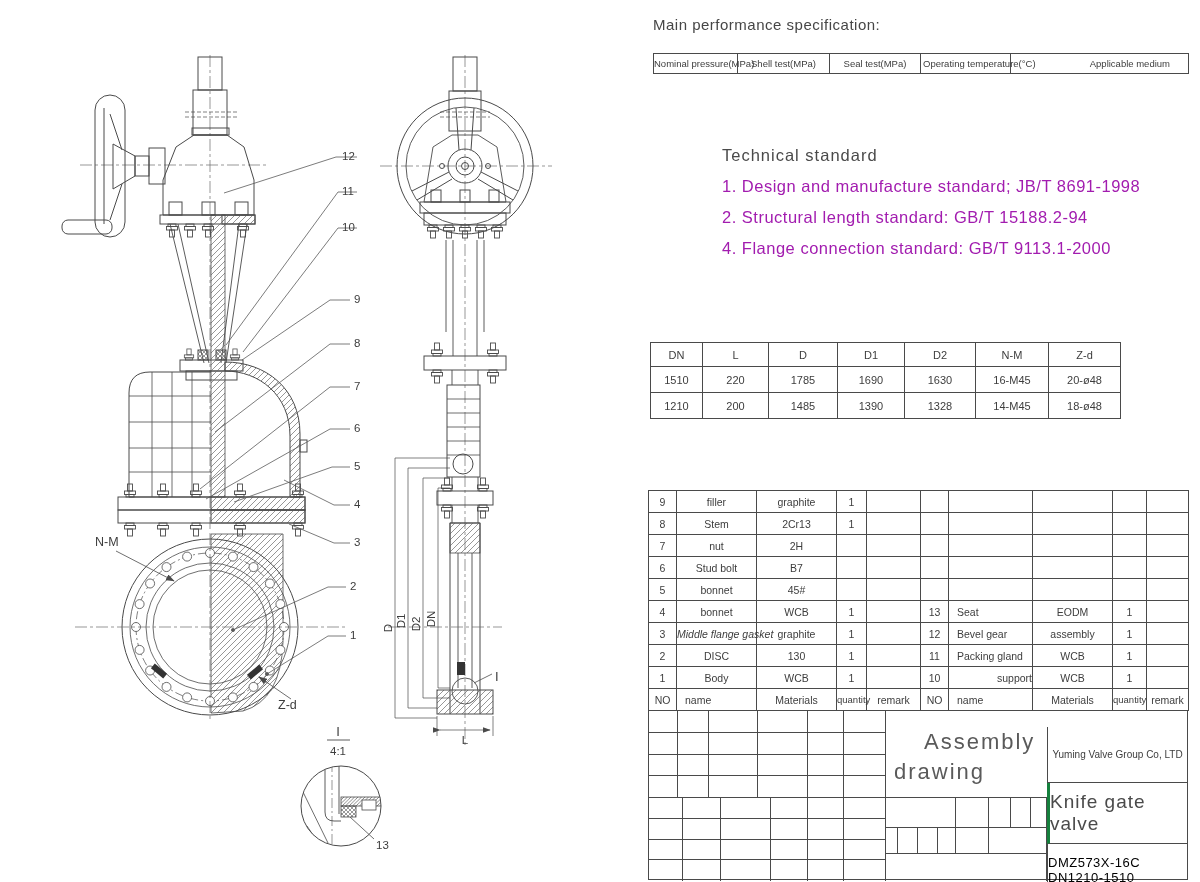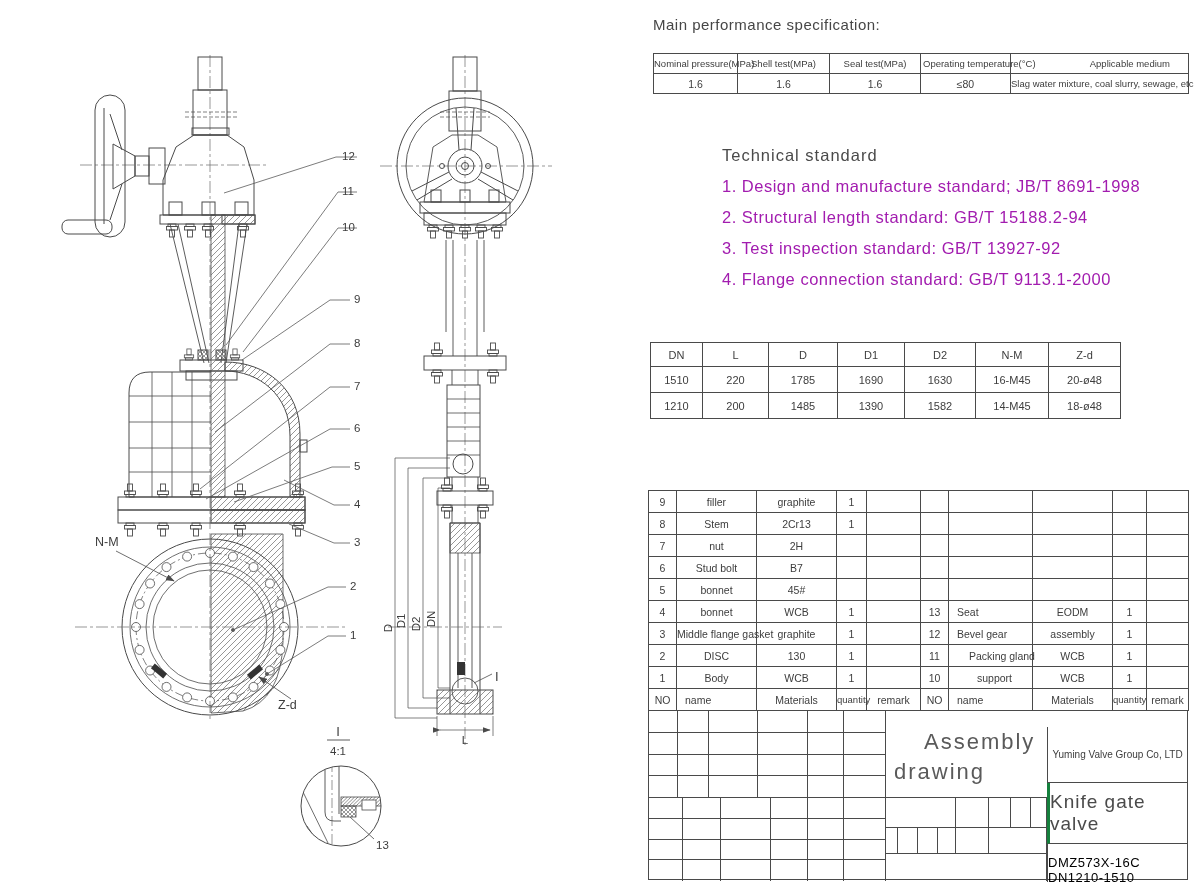--- a/index.html
+++ b/index.html
@@ -7,21 +7,21 @@
          font-family:"Liberation Sans",sans-serif;color:#3d3d3d;}
   .abs{position:absolute;}
   table{border-collapse:collapse;table-layout:fixed;}
   td{border:1px solid #4a4a4a;text-align:center;padding:0;font-size:10.5px;color:#3d3d3d;
      white-space:nowrap;overflow:visible;}
   .spec-title{font-size:15px;letter-spacing:.5px;color:#464646;}
   .tech-title{font-size:16.5px;margin-bottom:6px;color:#4a4a4a;letter-spacing:1px;}
   .tech-item{font-size:16.5px;line-height:31px;color:#a21caf;letter-spacing:.5px;white-space:nowrap;}
   .dim td{font-size:11px;}
   .parts td{font-size:10.5px;}
-  .tiny{font-size:8px;}
+  .tiny{font-size:8px;font-style:italic;}
   .tb{box-sizing:border-box;border:1px solid #4a4a4a;}
   .cell{box-sizing:border-box;border-right:1px solid #4a4a4a;border-bottom:1px solid #4a4a4a;}
   .grid{display:grid;}
   .asm{font-size:22px;color:#5a5a5a;letter-spacing:2px;line-height:30px;}
   .company{font-size:10px;}
   .product{font-size:19px;letter-spacing:1px;color:#4a4a4a;}
   .model{font-size:13px;letter-spacing:.5px;color:#000000;}
   .rc{display:flex;align-items:center;justify-content:center;box-sizing:border-box;}
   svg text{font-family:"Liberation Sans",sans-serif;}
 </style>
@@ -297,35 +297,27 @@
         <col style="width:178px">
       </colgroup>
   <tbody>
         <tr style="height:20px">
     <td style="font-size:9.5px">Nominal pressure(MPa)</td>
     <td style="font-size:9.5px">Shell test(MPa)</td>
     <td style="font-size:9.5px">Seal test(MPa)</td>
     <td style="font-size:9.5px;text-align:left;padding-left:2px">Operating temperature(°C)</td>
     <td style="font-size:9.5px;text-align:right;padding-right:18px">Applicable medium</td>
   </tr>
-  <tr style="height:20px">
-    <td>1.6</td>
-    <td>1.6</td>
-    <td>1.6</td>
-    <td>≤80</td>
-    <td style="font-size:9.5px">Slag water mixture, coal slurry, sewage, etc</td>
-  </tr>
 </tbody>
     </table>
 
 <div class="abs" style="left:722px;top:146px">
   <div class="tech-title">Technical standard</div>
   <div class="tech-item">1. Design and manufacture standard; JB/T 8691-1998</div>
   <div class="tech-item">2. Structural length standard: GB/T 15188.2-94</div>
-  <div class="tech-item">3. Test inspection standard: GB/T 13927-92</div>
   <div class="tech-item">4. Flange connection standard: GB/T 9113.1-2000</div>
 </div>
 
 <table class="abs dim" style="left:650px;top:342px;width:470px">
   <colgroup>
         <col style="width:52px">
         <col style="width:66px">
         <col style="width:69px">
         <col style="width:67px">
         <col style="width:71px">
@@ -349,21 +341,21 @@
     <td>1690</td>
     <td>1630</td>
     <td>16-M45</td>
     <td>20-ø48</td>
   </tr>
   <tr style="height:26px">
     <td>1210</td>
     <td>200</td>
     <td>1485</td>
     <td>1390</td>
-    <td>1582</td>
+    <td>1328</td>
     <td>14-M45</td>
     <td>18-ø48</td>
   </tr>
 </tbody>
     </table>
 
 <table class="abs parts" style="left:648px;top:490px;width:272px">
   <colgroup>
         <col style="width:28px">
         <col style="width:80px">
@@ -498,28 +490,28 @@
         </tr>
   <tr style="height:22px">
           <td>12</td>
           <td style="text-align:left;padding-left:8px">Bevel gear</td>
           <td>assembly</td>
           <td>1</td>
           <td></td>
         </tr>
   <tr style="height:22px">
           <td>11</td>
-          <td style="text-align:left;padding-left:20px">Packing gland</td>
+          <td style="text-align:left;padding-left:8px">Packing gland</td>
           <td>WCB</td>
           <td>1</td>
           <td></td>
         </tr>
   <tr style="height:22px">
           <td>10</td>
-          <td style="text-align:center;padding-left:8px">support</td>
+          <td style="text-align:right;padding-left:8px">support</td>
           <td>WCB</td>
           <td>1</td>
           <td></td>
         </tr>
   <tr style="height:22px">
           <td>NO</td>
           <td style="text-align:left;padding-left:8px">name</td>
           <td>Materials</td>
           <td style="font-size:9.5px">quantity</td>
           <td>remark</td>

